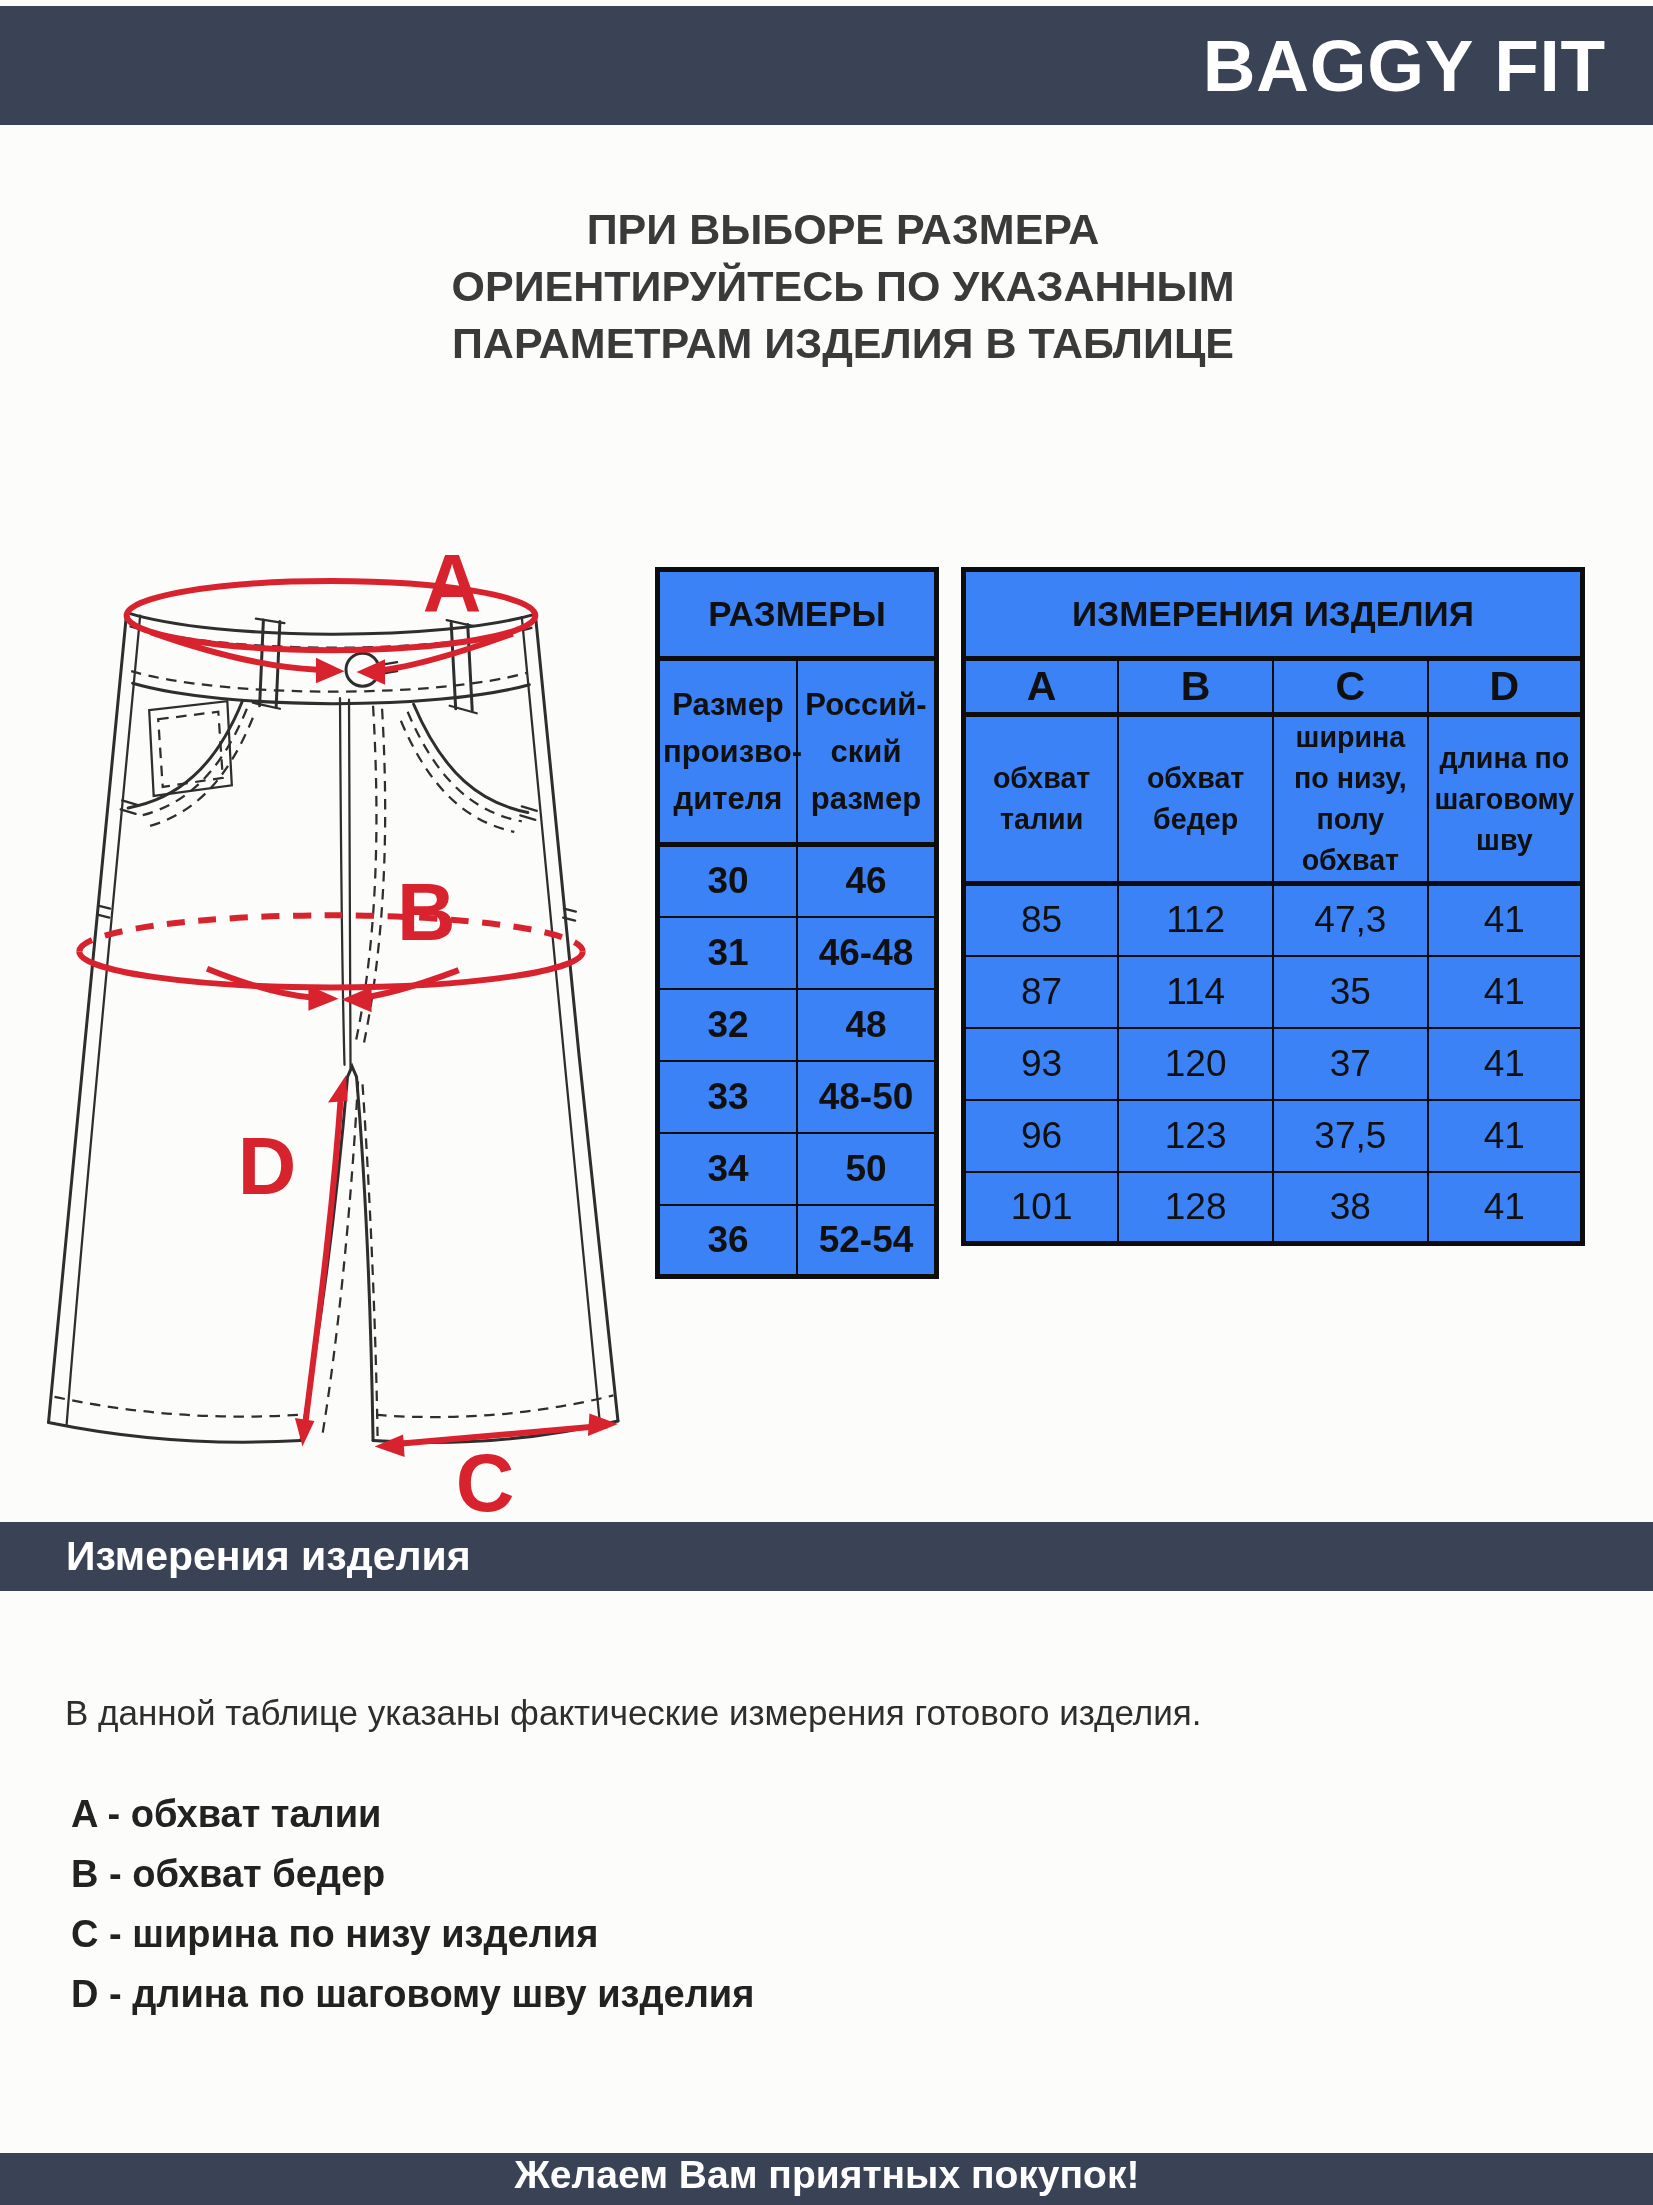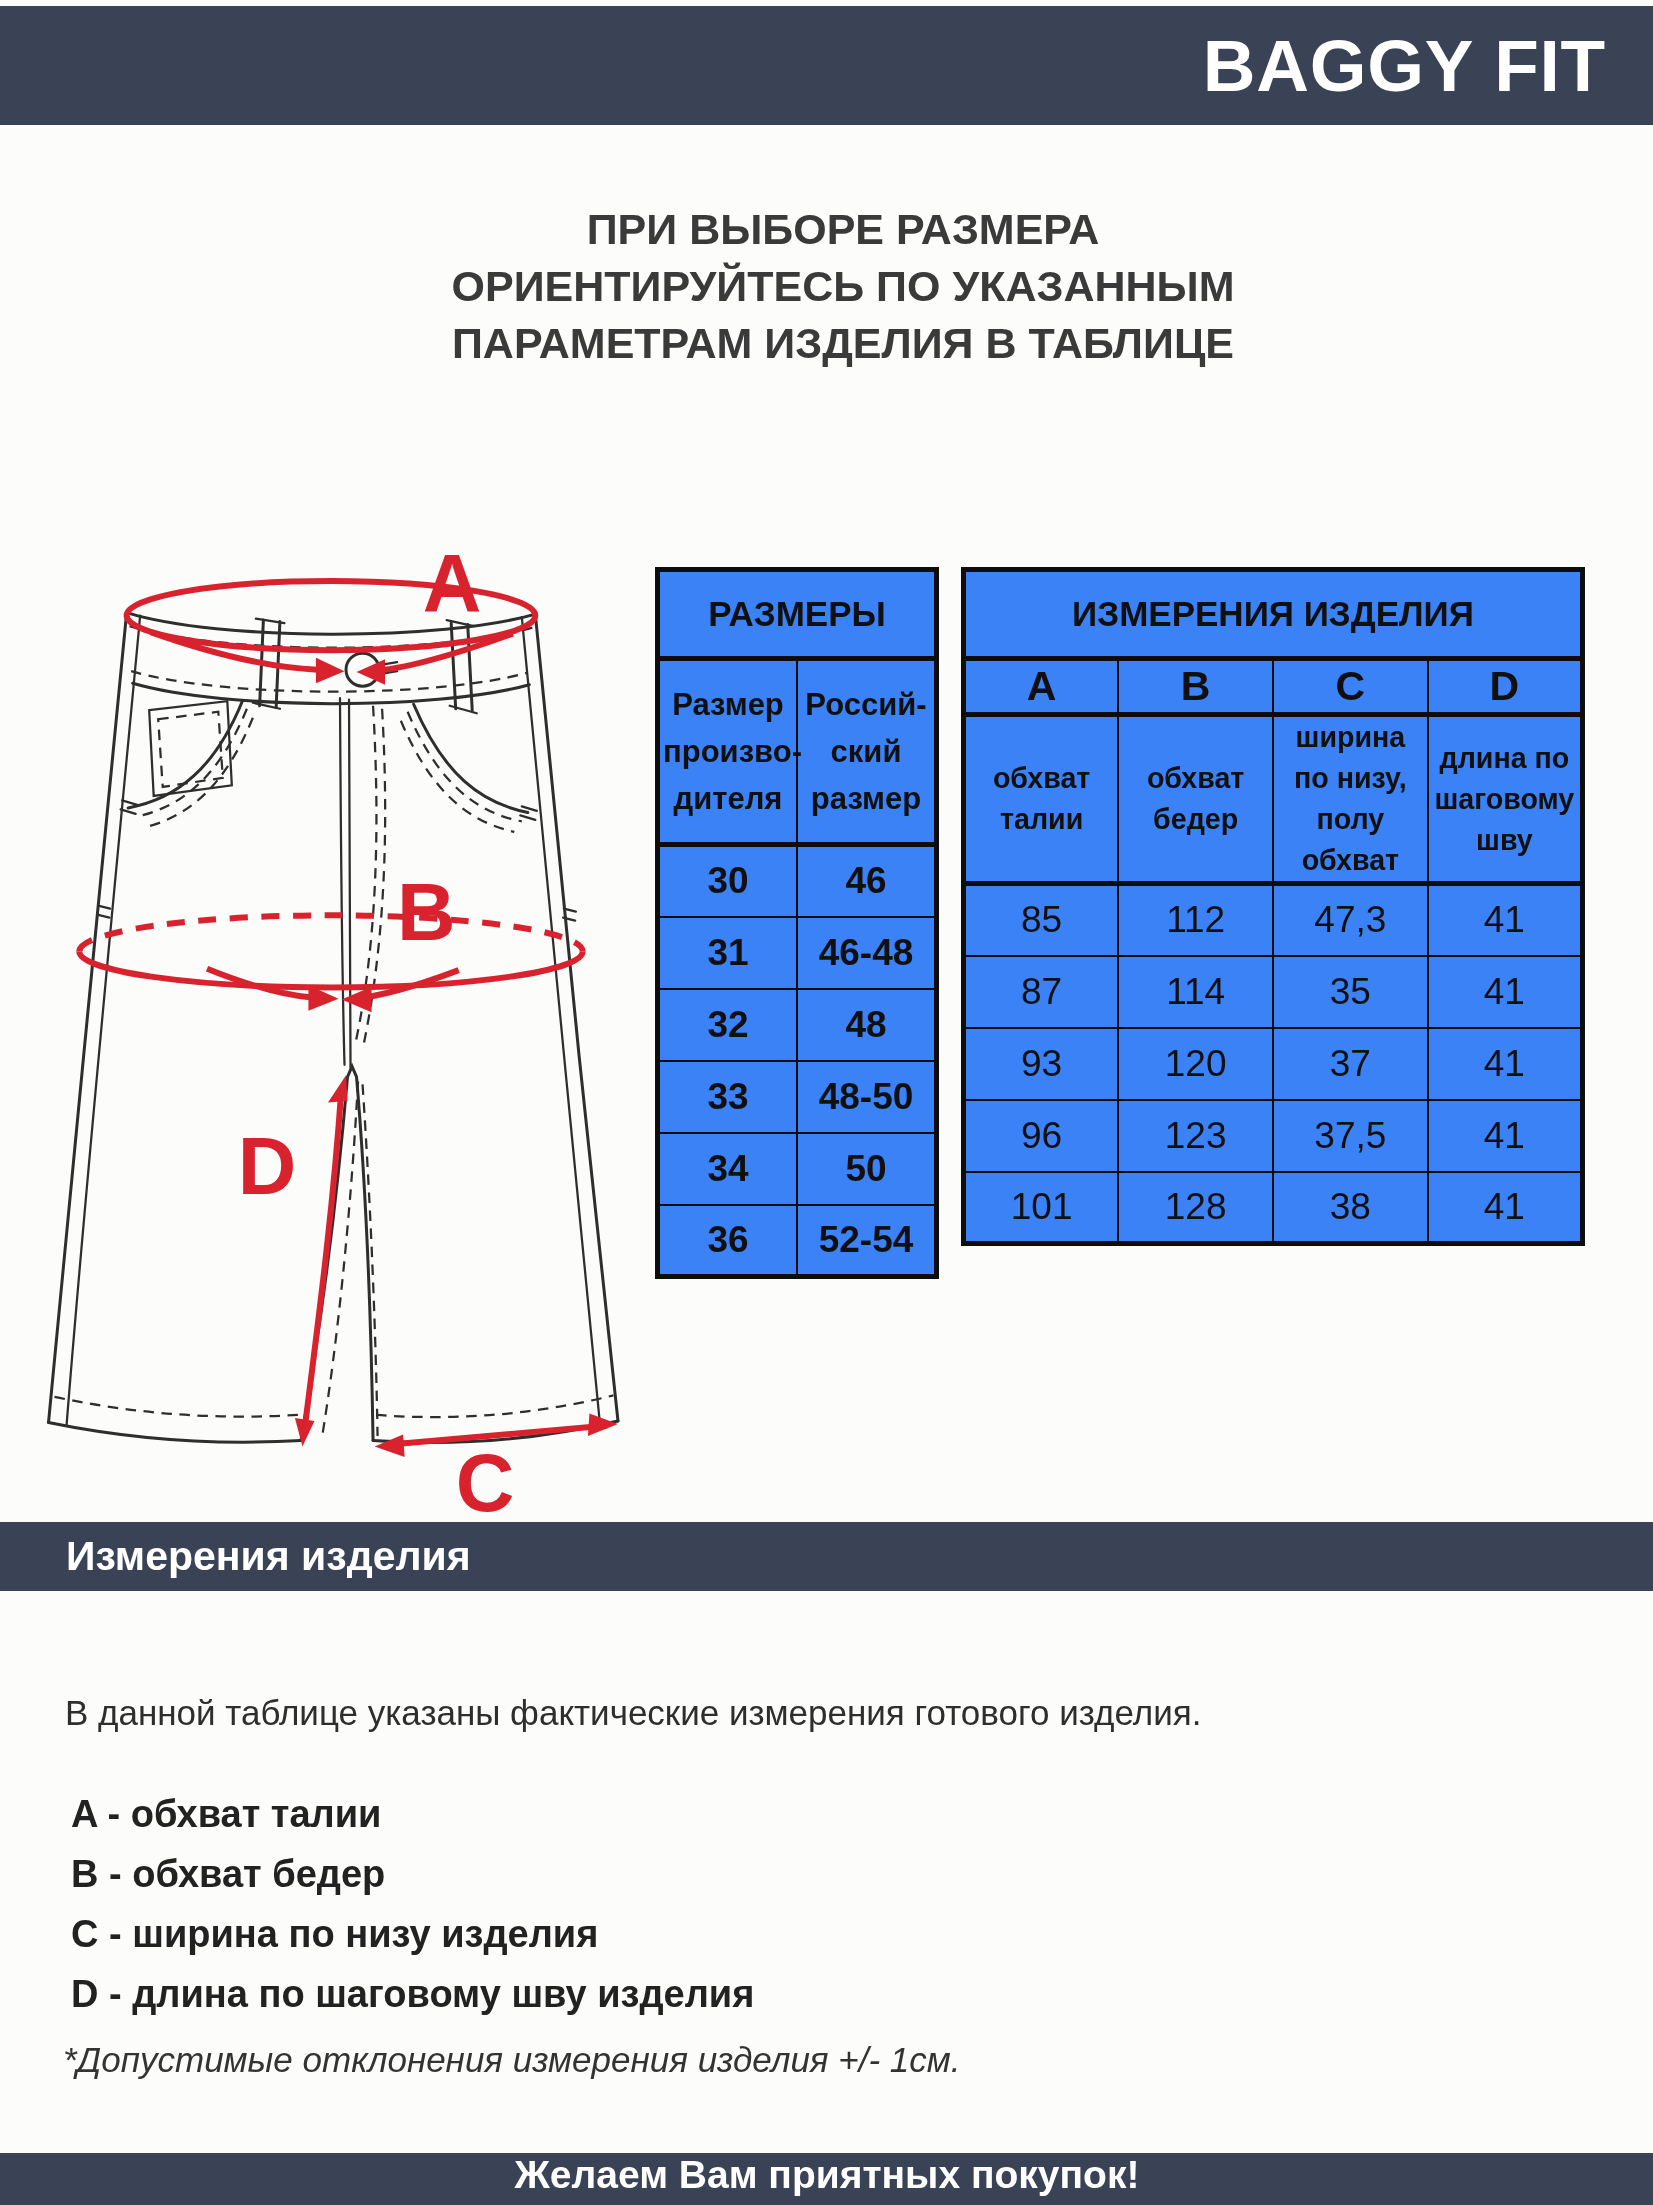--- a/index.html
+++ b/index.html
@@ -229,20 +229,19 @@
 
   <div id="para">В данной таблице указаны фактические измерения готового изделия.</div>
 
   <div id="legend">
     <div class="li">A - обхват талии</div>
     <div class="li">B - обхват бедер</div>
     <div class="li">C - ширина по низу изделия</div>
     <div class="li">D - длина по шаговому шву изделия</div>
   </div>
 
-  <div id="disclaimer">*Допустимые отклонения измерения изделия +/- 1см.</div>
 
   <div id="footerbar" class="darkbar">
     <span class="footmsg">Желаем Вам приятных покупок!</span>
   </div>
 
 </div>
 
 
 </body></html>

